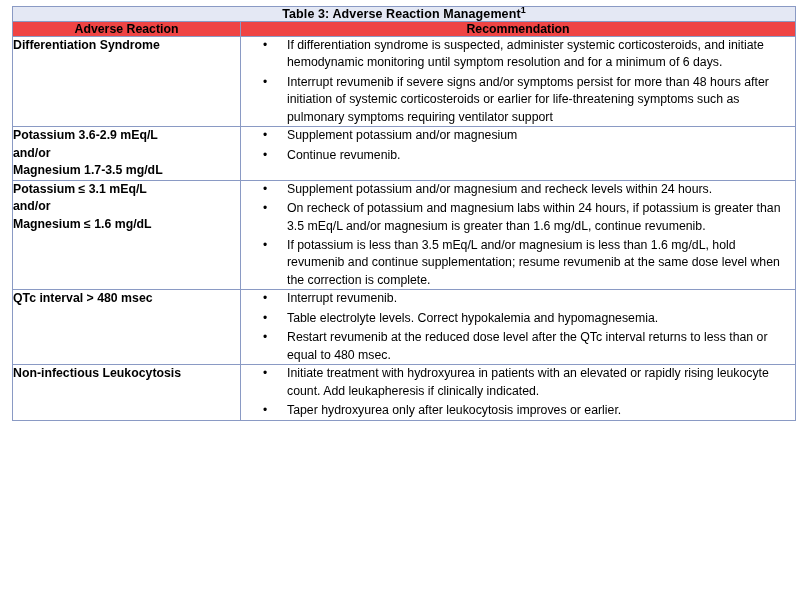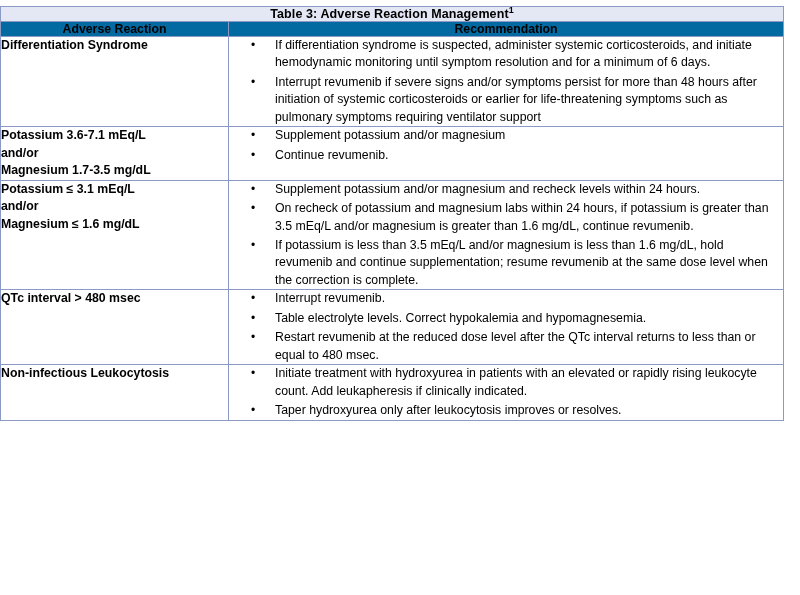--- a/index.html
+++ b/index.html
@@ -11,21 +11,21 @@
     width: 800px;
     height: 595px;
     font-family: "Liberation Sans", sans-serif;
     color: #000000;
     overflow: hidden;
   }
   .page {
     width: 800px;
     height: 595px;
     box-sizing: border-box;
-    padding: 6px 8px 0 0;
+    padding: 6px 8px 0 12px;
     position: relative;
   }
   table.tbl {
     width: 784px;
     border-collapse: collapse;
     table-layout: fixed;
   }
   table.tbl td, table.tbl th {
     border: 1px solid #8a9ac4;
     vertical-align: top;
@@ -38,21 +38,21 @@
     font-size: 12.5px;
     padding: 6px 4px 7px 4px;
     letter-spacing: 0.1px;
   }
   .title-cell sup {
     font-size: 9px;
     vertical-align: super;
     line-height: 0;
   }
   .hdr-cell {
-    background: #0369a1;
+    background: #ef4444;
     text-align: center;
     font-weight: bold;
     font-size: 12.3px;
     padding: 7px 4px 8px 4px;
   }
   .rx-col {
     width: 228px;
   }
   .ar-cell {
     font-weight: bold;
@@ -116,21 +116,21 @@
           </td>
           <td class="rec-cell">
             <ul class="bullets">
               <li><span class="bdot">•</span><span>If differentiation syndrome is suspected, administer systemic corticosteroids, and initiate hemodynamic monitoring until symptom resolution and for a minimum of 6 days.</span></li>
               <li><span class="bdot">•</span><span>Interrupt revumenib if severe signs and/or symptoms persist for more than 48 hours after initiation of systemic corticosteroids or earlier for life-threatening symptoms such as pulmonary symptoms requiring ventilator support</span></li>
             </ul>
           </td>
         </tr>
         <tr>
           <td class="ar-cell">
-            <span class="ar-line">Potassium 3.6-7.1 mEq/L</span>
+            <span class="ar-line">Potassium 3.6-2.9 mEq/L</span>
             <span class="ar-line">and/or</span>
             <span class="ar-line">Magnesium 1.7-3.5 mg/dL</span>
           </td>
           <td class="rec-cell">
             <ul class="bullets">
               <li><span class="bdot">•</span><span>Supplement potassium and/or magnesium</span></li>
               <li><span class="bdot">•</span><span>Continue revumenib.</span></li>
             </ul>
           </td>
         </tr>
@@ -160,20 +160,20 @@
             </ul>
           </td>
         </tr>
         <tr>
           <td class="ar-cell">
             <span class="ar-line">Non-infectious Leukocytosis</span>
           </td>
           <td class="rec-cell">
             <ul class="bullets">
               <li><span class="bdot">•</span><span>Initiate treatment with hydroxyurea in patients with an elevated or rapidly rising leukocyte count. Add leukapheresis if clinically indicated.</span></li>
-              <li><span class="bdot">•</span><span>Taper hydroxyurea only after leukocytosis improves or resolves.</span></li>
+              <li><span class="bdot">•</span><span>Taper hydroxyurea only after leukocytosis improves or earlier.</span></li>
             </ul>
           </td>
         </tr>
       </tbody>
   </table>
 
 </div>
 
 </body></html>

